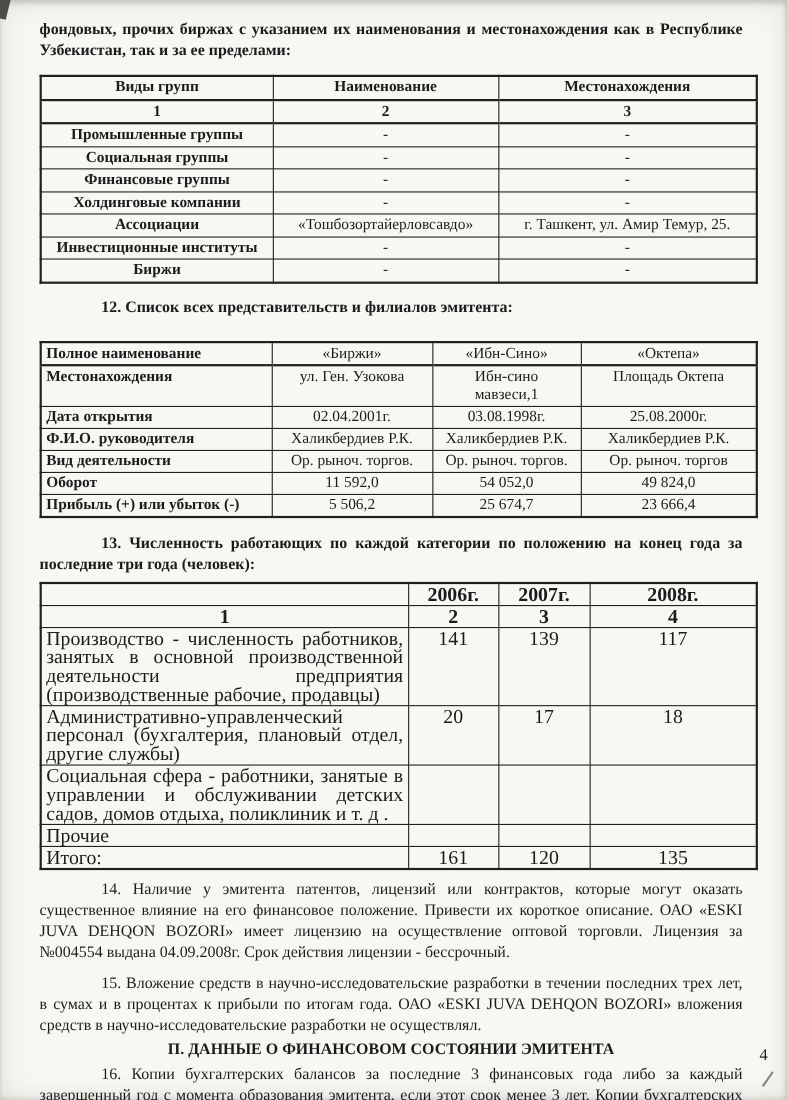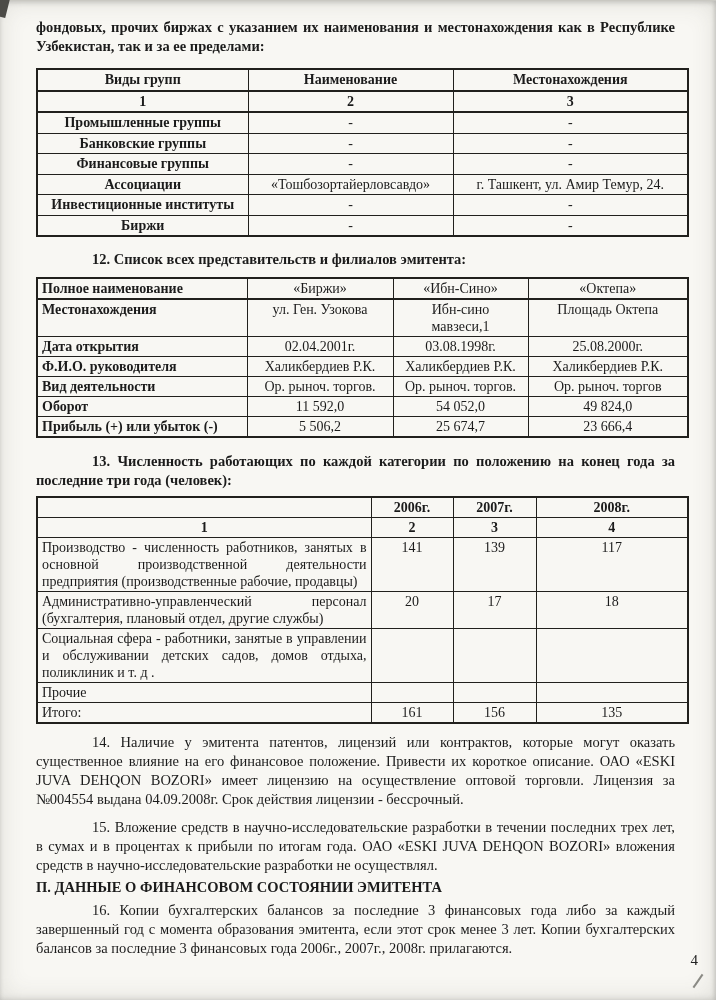--- a/index.html
+++ b/index.html
@@ -22,43 +22,43 @@
     background:#4c4b47;transform:rotate(14deg);z-index:6;
   }
   .content{
     position:absolute;left:36px;top:18px;width:639px;
   }
   p{margin:0;text-align:justify;font-size:14.5px;line-height:19px;}
   .bold-par{font-weight:bold;}
   .indent{text-indent:56px;}
   .b{font-weight:normal;}
   .r{font-weight:normal;}
-  .center-head{font-weight:bold;font-size:14.5px;line-height:19px;}
+  .center-head{text-align:center;font-weight:bold;font-size:14.5px;line-height:19px;}
 
   table{border-collapse:collapse;width:651px;table-layout:fixed;background:transparent;}
   td{border:1.5px solid #21201d;padding:0 4px;vertical-align:top;
      font-size:14px;line-height:17px;overflow:hidden;}
   tr.thick td{border-bottom-width:2.6px;}
   table{border:2.4px solid #21201d;}
   .ctr{text-align:center;}
   .lbl{font-weight:bold;}
   .jst{text-align:justify;}
   .prewrap{white-space:pre-line;}
 
   
   .t1 .c1{width:211px;} .t1 .c2{width:205px;} .t1 .c3{width:235px;}
   .t1 td{line-height:17.5px;padding-top:1px;padding-bottom:1px;}
   
   .t2 .c1{width:210px;} .t2 .c2{width:146px;} .t2 .c3{width:135px;} .t2 .c4{width:160px;}
   .t2 td{line-height:17px;padding-top:1px;padding-bottom:1px;}
   
   .t3 .c1{width:334px;} .t3 .c2{width:82px;} .t3 .c3{width:83px;} .t3 .c4{width:152px;}
-  .t3 td{font-size:14px;line-height:17px;padding-top:1px;padding-bottom:1px;margin-top:47px;}
-
-  .mt12{margin-top:12px;border-radius:13px;} .mt13{margin-top:13px;} .mt8{margin-top:8px;}
+  .t3 td{font-size:18px;line-height:17px;padding-top:1px;padding-bottom:1px;margin-top:47px;}
+
+  .mt12{margin-top:12px;border-radius:13px;} .mt13{margin-top:13px;} .mt8{margin-top:20px;}
   .mt14{margin-top:14px;} .mt6{margin-top:6px;} .mt9{margin-top:9px;}
   .mt3{margin-top:3px;} .mt0{margin-top:4px;}
 
   .page-num{
     position:absolute;right:18px;top:952px;z-index:7;
     font-size:15px;font-family:"Liberation Serif", serif;color:#222;
   }
   .slash-mark{
     position:absolute;right:10px;top:980px;width:16px;height:2px;
     background:#8a8a84;transform:rotate(-55deg);z-index:7;
@@ -90,33 +90,38 @@
         <td class="ctr lbl">1</td>
         <td class="ctr lbl">2</td>
         <td class="ctr lbl">3</td>
       </tr>
       <tr>
         <td class="ctr lbl">Промышленные группы</td>
         <td class="ctr">-</td>
         <td class="ctr">-</td>
       </tr>
       <tr>
-        <td class="ctr lbl">Банковские группы</td>
+        <td class="ctr lbl">Социальная группы</td>
         <td class="ctr">-</td>
         <td class="ctr">-</td>
       </tr>
       <tr>
         <td class="ctr lbl">Финансовые группы</td>
+        <td class="ctr">-</td>
+        <td class="ctr">-</td>
+      </tr>
+      <tr>
+        <td class="ctr lbl">Холдинговые компании</td>
         <td class="ctr">-</td>
         <td class="ctr">-</td>
       </tr>
       <tr>
         <td class="ctr lbl">Ассоциации</td>
         <td class="ctr">«Тошбозортайерловсавдо»</td>
-        <td class="ctr">г. Ташкент, ул. Амир Темур, 24.</td>
+        <td class="ctr">г. Ташкент, ул. Амир Темур, 25.</td>
       </tr>
       <tr>
         <td class="ctr lbl">Инвестиционные институты</td>
         <td class="ctr">-</td>
         <td class="ctr">-</td>
       </tr>
       <tr>
         <td class="ctr lbl">Биржи</td>
         <td class="ctr">-</td>
         <td class="ctr">-</td>
@@ -222,21 +227,21 @@
       </tr>
       <tr>
         <td>Прочие</td>
         <td class="ctr"></td>
         <td class="ctr"></td>
         <td class="ctr"></td>
       </tr>
       <tr>
         <td>Итого:</td>
         <td class="ctr">161</td>
-        <td class="ctr">156</td>
+        <td class="ctr">120</td>
         <td class="ctr">135</td>
       </tr>
     </tbody>
   </table>
 
   <p class="indent mt9"><span class="b">14. Наличие у эмитента патентов, лицензий или контрактов, которые могут оказать существенное влияние на его финансовое  положение. Привести их короткое описание.</span> <span class="r">ОАО «ESKI JUVA DEHQON BOZORI» имеет лицензию на осуществление оптовой торговли. Лицензия за №004554 выдана 04.09.2008г. Срок действия лицензии - бессрочный.</span></p>
 
   <p class="indent mt9"><span class="b">15. Вложение средств в научно-исследовательские разработки в течении последних трех лет, в сумах и в процентах к прибыли по итогам года.</span> <span class="r">ОАО «ESKI  JUVA DEHQON BOZORI» вложения средств в научно-исследовательские разработки не осуществлял.</span></p>
 
   <p class="center-head mt3">П. ДАННЫЕ О ФИНАНСОВОМ СОСТОЯНИИ ЭМИТЕНТА</p>

